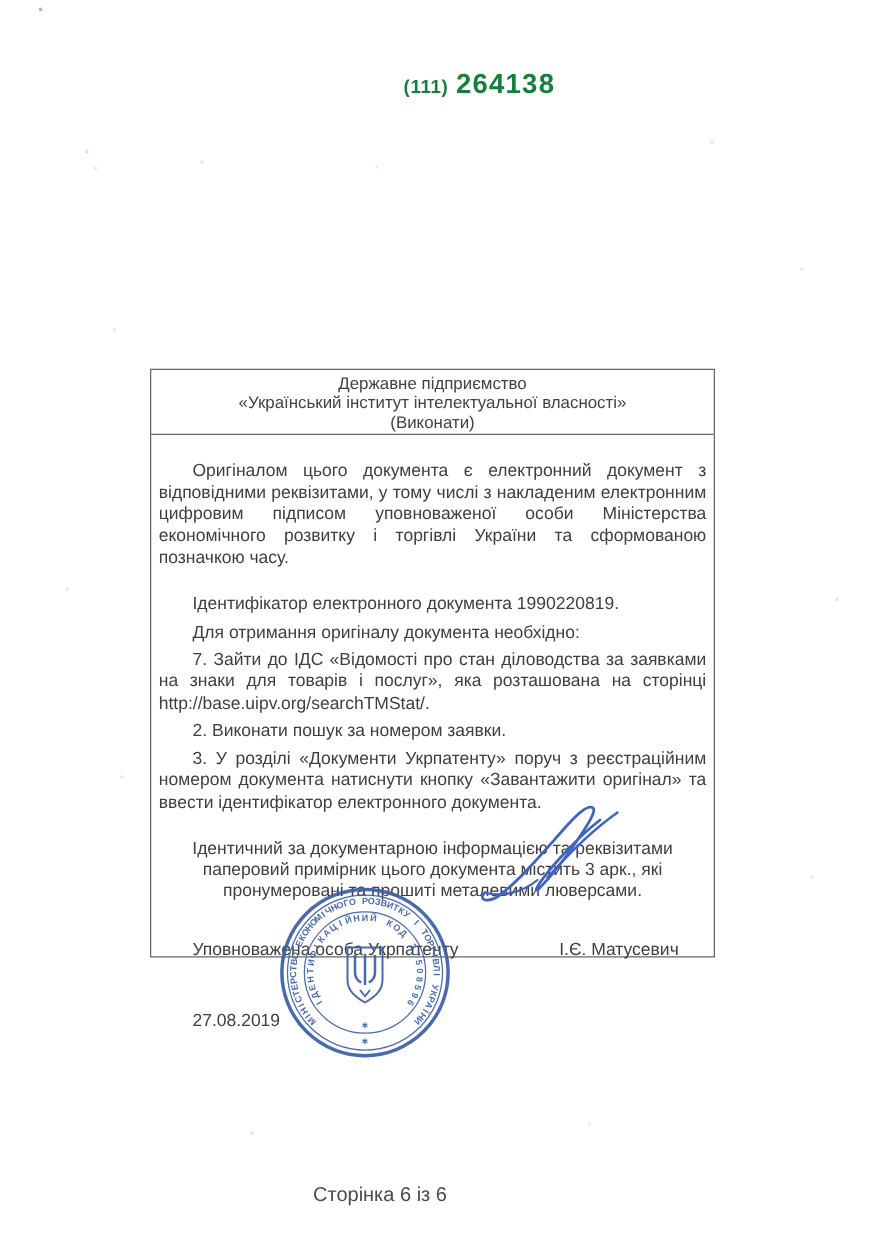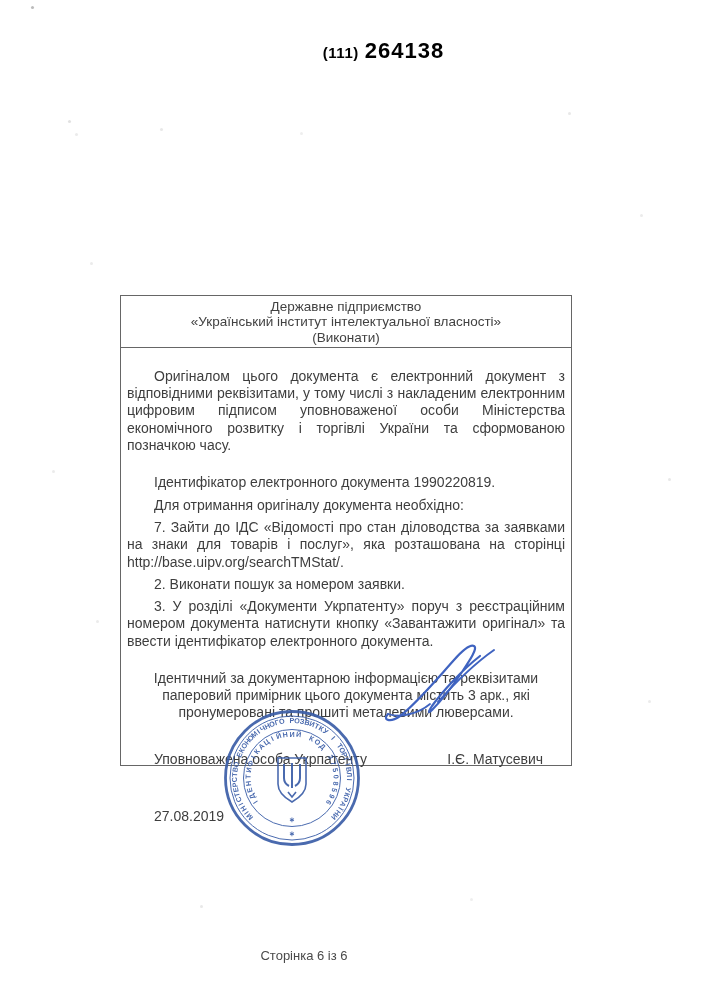--- a/index.html
+++ b/index.html
@@ -8,24 +8,24 @@
     position: relative;
     background: #ffffff;
     font-family: "Liberation Sans", "DejaVu Sans", sans-serif;
     color: #3e3e3e;
     overflow: hidden;
   }
 
   
   .doc-number {
     position: absolute;
-    top: 38px; left: 50%;
+    top: 54px; left: 50%;
     transform: translateX(calc(-50% + 30px));
     white-space: nowrap;
-    color: #000000;
+    color: #15803d;
   }
   .doc-number .prefix { font-size: 15px; font-weight: bold; letter-spacing: .5px; }
   .doc-number .number { font-size: 22px; font-weight: bold; letter-spacing: 1px; margin-left: 6px; }
 
   
   .cert-box {
     position: absolute;
     left: 120px; top: 295px;
     width: 452px; height: 471px;
     border: 1px solid #666;
@@ -83,21 +83,21 @@
     font-family: "Liberation Sans", sans-serif;
     font-weight: bold;
     fill: #3b5ea8;
   }
 
   
   .page-footer {
     position: absolute;
     top: 948px; left: 0; width: 608px;
     text-align: center;
-    font-size: 13px;
+    font-size: 16px;
     color: #4a4a4a;
   }
 
   
   .noise {
     position: absolute; left: 0; top: 0;
     width: 3px; height: 3px; border-radius: 50%;
     background: transparent;
     box-shadow:
       68px 120px 0 rgba(90,90,90,.18),

